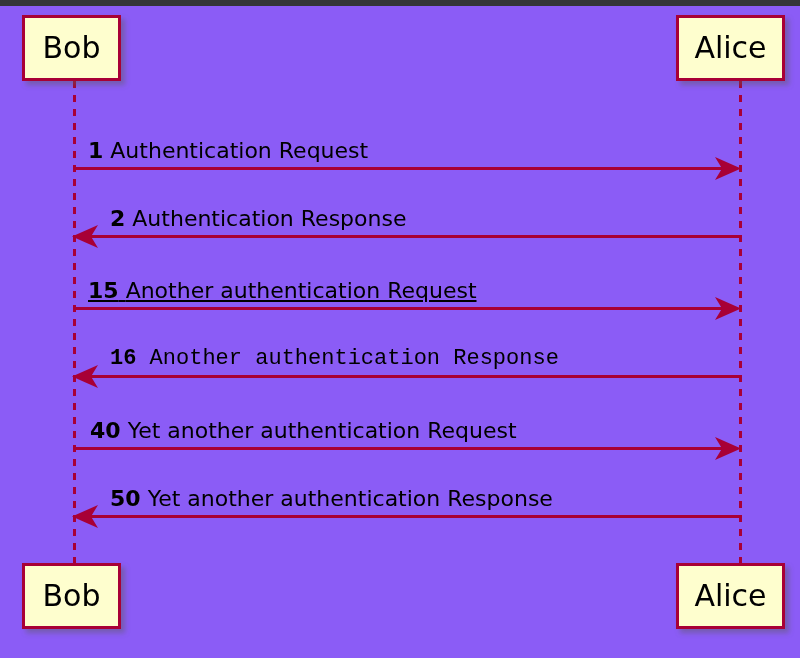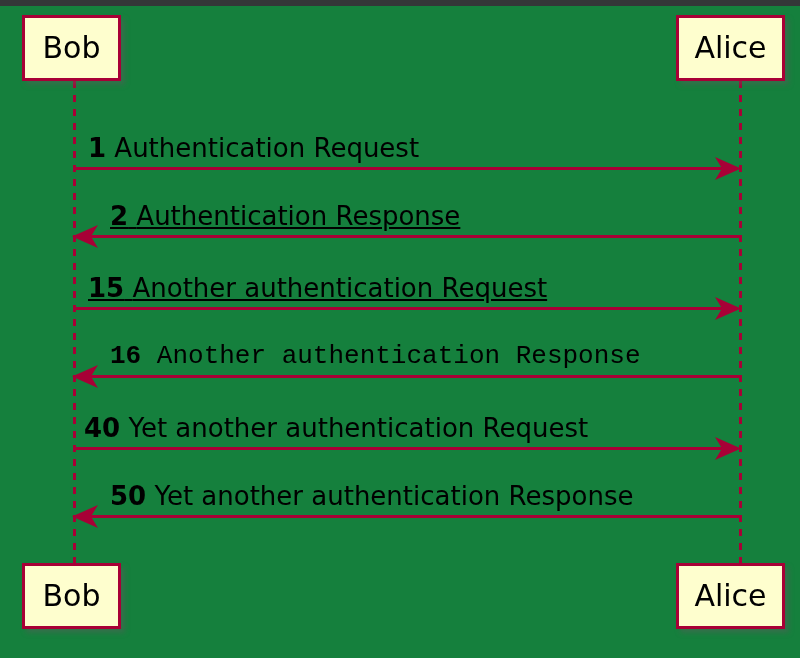--- a/index.html
+++ b/index.html
@@ -8,21 +8,21 @@
     padding: 0;
     background: #ffffff;
   }
   body {
     font-family: "DejaVu Sans", sans-serif;
   }
   #canvas {
     position: relative;
     width: 800px;
     height: 658px;
-    background: #15803d;
+    background: #8b5cf6;
     overflow: hidden;
   }
   .top-chrome-bar {
     position: absolute;
     left: 0;
     top: 0;
     width: 800px;
     height: 6px;
     background: #343638;
   }
@@ -70,21 +70,21 @@
   
   .message-row {
     position: absolute;
     left: 0;
     width: 800px;
     z-index: 3;
   }
   .message-label {
     position: absolute;
     bottom: 8px;
-    font-size: 26px;
+    font-size: 22px;
     color: #000000;
     white-space: nowrap;
     line-height: 1.05;
   }
   .message-label .seq {
     font-weight: bold;
   }
   .message-line {
     position: absolute;
     height: 3px;
@@ -138,21 +138,21 @@
     </div>
     <div class="message-line" style="left:73px; width:662px;"></div>
     <div class="arrowhead" style="left:715px;">
       <svg width="26" height="23" viewBox="0 0 26 23">
         <path d="M26,11.5 L0,0 L7,11.5 L0,23 Z" fill="#A80036"></path>
       </svg>
     </div>
   </div>
 
   <div class="message-row" id="msg-2">
-    <div class="message-label" style="left:110px;text-decoration:underline;">
+    <div class="message-label" style="left:110px;">
       <span class="seq">2</span>
       <span class="body">Authentication Response</span>
     </div>
     <div class="message-line" style="left:78px; width:662px;"></div>
     <div class="arrowhead" style="left:72px;">
       <svg width="26" height="23" viewBox="0 0 26 23">
         <path d="M0,11.5 L26,0 L19,11.5 L26,23 Z" fill="#A80036"></path>
       </svg>
     </div>
   </div>
@@ -177,21 +177,21 @@
     </div>
     <div class="message-line" style="left:78px; width:662px;"></div>
     <div class="arrowhead" style="left:72px;">
       <svg width="26" height="23" viewBox="0 0 26 23">
         <path d="M0,11.5 L26,0 L19,11.5 L26,23 Z" fill="#A80036"></path>
       </svg>
     </div>
   </div>
 
   <div class="message-row" id="msg-5">
-    <div class="message-label" style="left:84px;">
+    <div class="message-label" style="left:90px;">
       <span class="seq">40</span>
       <span class="body">Yet another authentication Request</span>
     </div>
     <div class="message-line" style="left:73px; width:662px;"></div>
     <div class="arrowhead" style="left:715px;">
       <svg width="26" height="23" viewBox="0 0 26 23">
         <path d="M26,11.5 L0,0 L7,11.5 L0,23 Z" fill="#A80036"></path>
       </svg>
     </div>
   </div>

